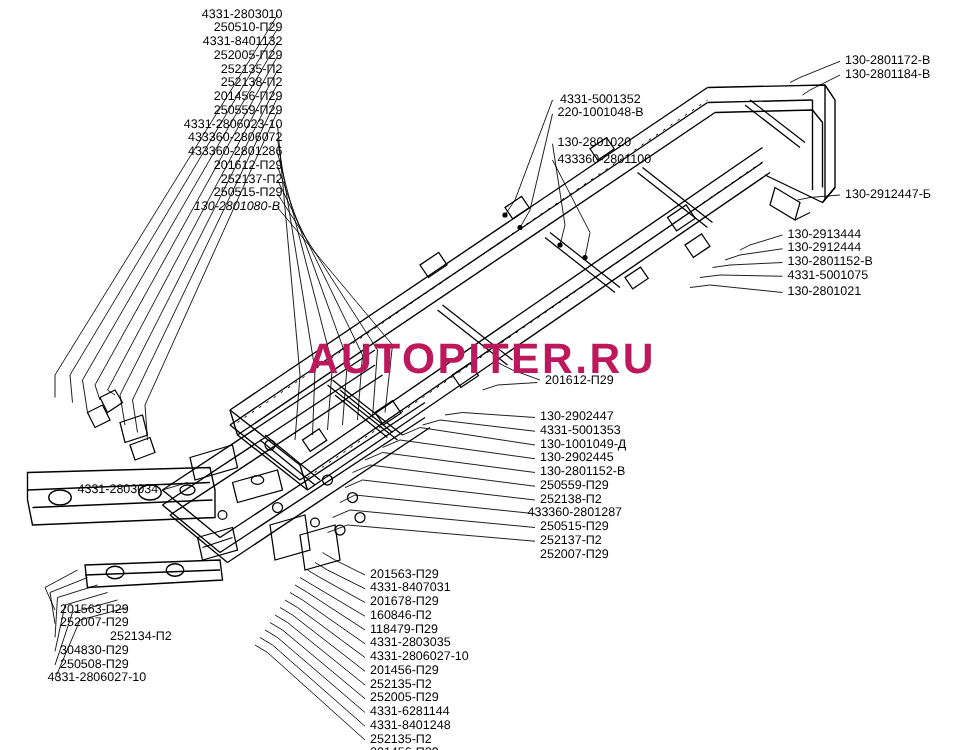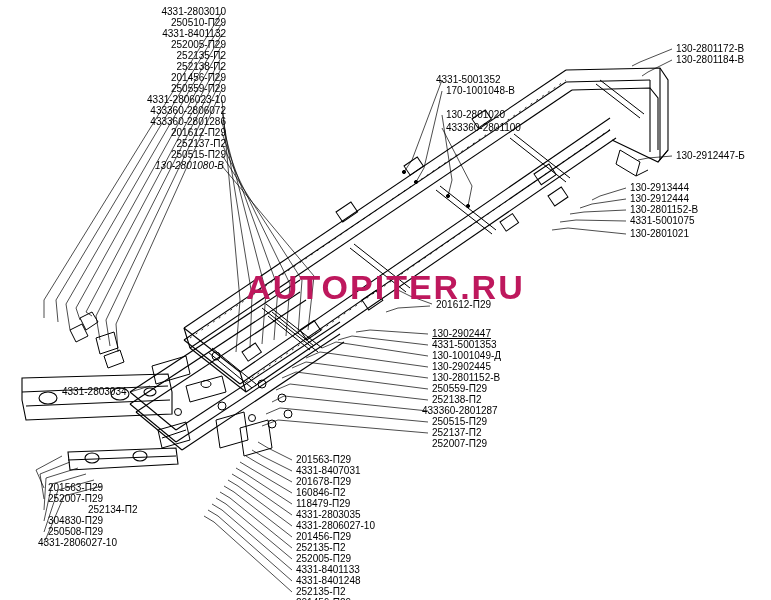--- a/index.html
+++ b/index.html
@@ -276,39 +276,39 @@
   <div class="lbl r" style="left:126px; top:72px; width:100px;">201456-П29</div>
   <div class="lbl r" style="left:126px; top:83px; width:100px;">250559-П29</div>
   <div class="lbl r" style="left:106px; top:94px; width:120px;">4331-2806023-10</div>
   <div class="lbl r" style="left:106px; top:105px; width:120px;">433360-2806072</div>
   <div class="lbl r" style="left:106px; top:116px; width:120px;">433360-2801286</div>
   <div class="lbl r" style="left:126px; top:127px; width:100px;">201612-П29</div>
   <div class="lbl r" style="left:126px; top:138px; width:100px;">252137-П2</div>
   <div class="lbl r" style="left:126px; top:149px; width:100px;">250515-П29</div>
   <div class="lbl r" style="left:114px; top:160px; width:110px;font-style:italic;">130-2801080-В</div>
 
-  <div class="lbl" style="left:436px; top:74px;">4331-5001352</div>
-  <div class="lbl" style="left:446px; top:85px;">170-1001048-В</div>
+  <div class="lbl" style="left:448px; top:74px;">4331-5001352</div>
+  <div class="lbl" style="left:446px; top:85px;">220-1001048-В</div>
   <div class="lbl" style="left:446px; top:109px;">130-2801020</div>
   <div class="lbl" style="left:446px; top:122px;">433360-2801100</div>
 
   <div class="lbl" style="left:676px; top:43px;">130-2801172-В</div>
   <div class="lbl" style="left:676px; top:54px;">130-2801184-В</div>
 
   <div class="lbl" style="left:676px; top:150px;">130-2912447-Б</div>
 
   <div class="lbl" style="left:630px; top:182px;">130-2913444</div>
   <div class="lbl" style="left:630px; top:193px;">130-2912444</div>
   <div class="lbl" style="left:630px; top:204px;">130-2801152-В</div>
   <div class="lbl" style="left:630px; top:215px;">4331-5001075</div>
   <div class="lbl" style="left:630px; top:228px;">130-2801021</div>
 
   <div class="lbl" style="left:436px; top:299px;">201612-П29</div>
 
-  <div class="lbl" style="left:432px; top:328px;text-decoration:underline;">130-2902447</div>
+  <div class="lbl" style="left:432px; top:328px;">130-2902447</div>
   <div class="lbl" style="left:432px; top:339px;">4331-5001353</div>
   <div class="lbl" style="left:432px; top:350px;">130-1001049-Д</div>
   <div class="lbl" style="left:432px; top:361px;">130-2902445</div>
   <div class="lbl" style="left:432px; top:372px;">130-2801152-В</div>
   <div class="lbl" style="left:432px; top:383px;">250559-П29</div>
   <div class="lbl" style="left:432px; top:394px;">252138-П2</div>
   <div class="lbl" style="left:422px; top:405px;">433360-2801287</div>
   <div class="lbl" style="left:432px; top:416px;">250515-П29</div>
   <div class="lbl" style="left:432px; top:427px;">252137-П2</div>
   <div class="lbl" style="left:432px; top:438px;">252007-П29</div>
@@ -318,21 +318,21 @@
   <div class="lbl" style="left:296px; top:454px;">201563-П29</div>
   <div class="lbl" style="left:296px; top:465px;">4331-8407031</div>
   <div class="lbl" style="left:296px; top:476px;">201678-П29</div>
   <div class="lbl" style="left:296px; top:487px;">160846-П2</div>
   <div class="lbl" style="left:296px; top:498px;">118479-П29</div>
   <div class="lbl" style="left:296px; top:509px;">4331-2803035</div>
   <div class="lbl" style="left:296px; top:520px;">4331-2806027-10</div>
   <div class="lbl" style="left:296px; top:531px;">201456-П29</div>
   <div class="lbl" style="left:296px; top:542px;">252135-П2</div>
   <div class="lbl" style="left:296px; top:553px;">252005-П29</div>
-  <div class="lbl" style="left:296px; top:564px;">4331-8401133</div>
+  <div class="lbl" style="left:296px; top:564px;">4331-6281144</div>
   <div class="lbl" style="left:296px; top:575px;">4331-8401248</div>
   <div class="lbl" style="left:296px; top:586px;">252135-П2</div>
 
   <div class="lbl" style="left:296px; top:597px;">201456-П29</div>
 
   <div class="lbl" style="left:48px; top:482px;">201563-П29</div>
   <div class="lbl" style="left:48px; top:493px;">252007-П29</div>
   <div class="lbl" style="left:48px; top:504px;padding-left:40px;">252134-П2</div>
   <div class="lbl" style="left:48px; top:515px;">304830-П29</div>
   <div class="lbl" style="left:48px; top:526px;">250508-П29</div>

